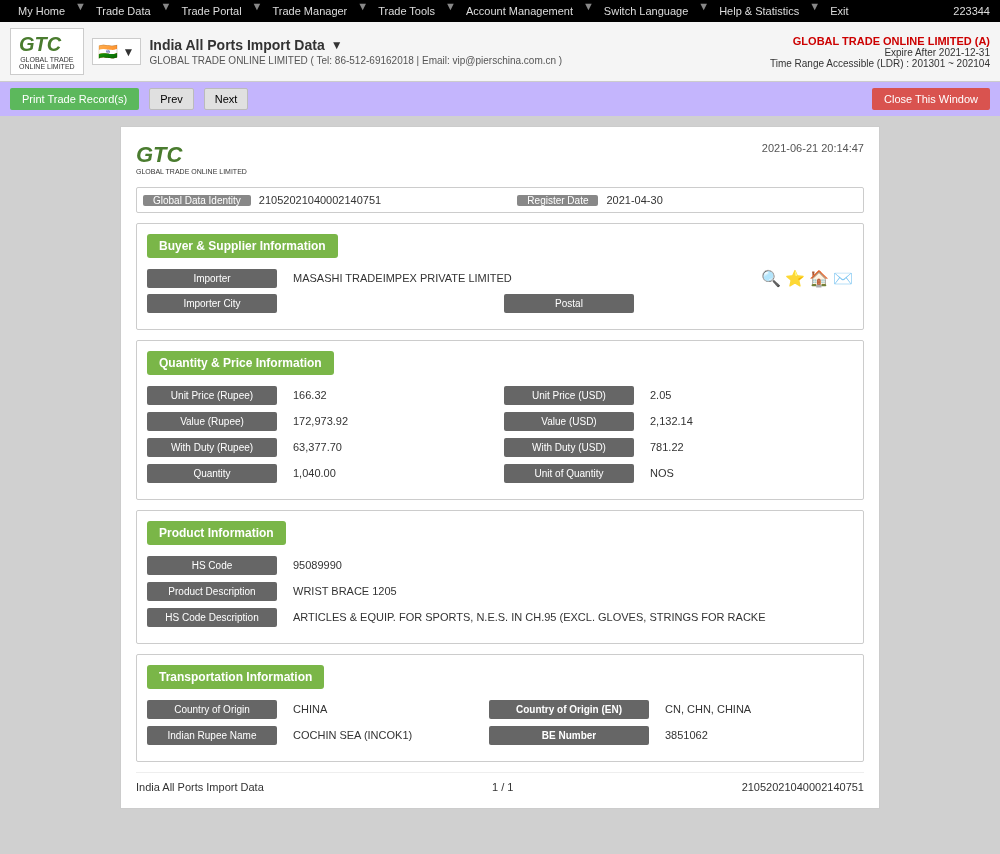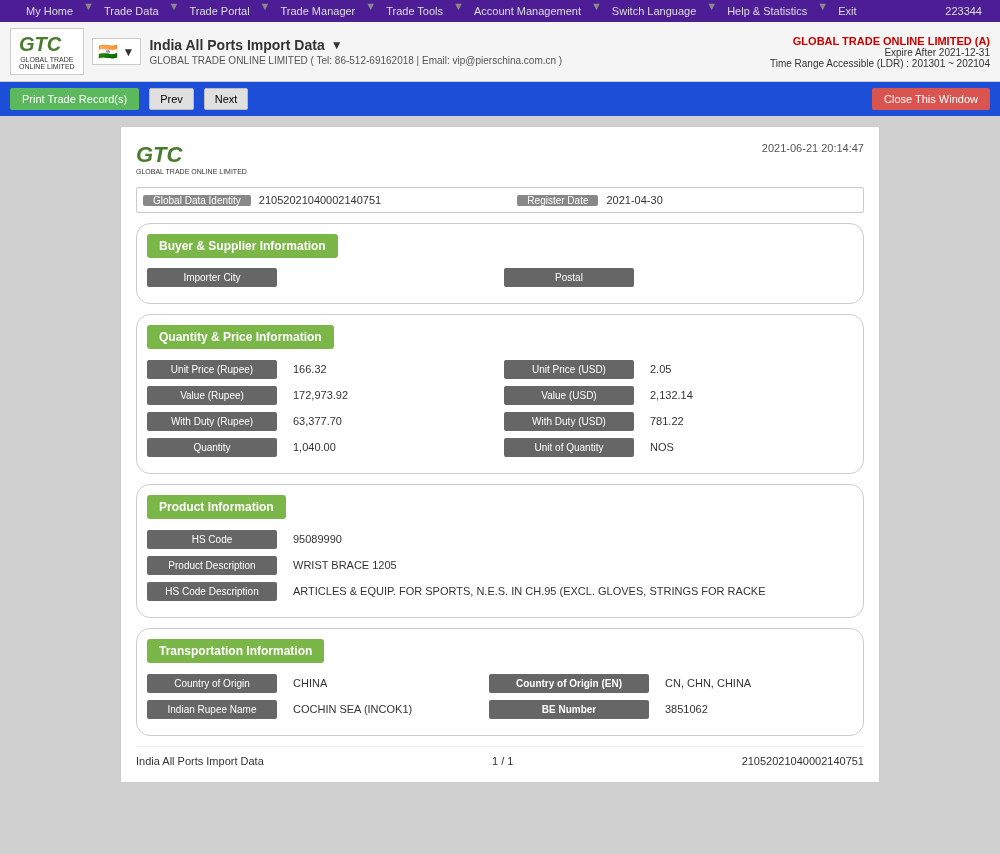--- a/index.html
+++ b/index.html
@@ -1,23 +1,23 @@
 <!DOCTYPE html>
 <html><head>
   <meta charset="utf-8">
   <style>
     * { box-sizing: border-box; margin: 0; padding: 0; }
     body { font-family: Arial, sans-serif; font-size: 12px; background: #d0d0d0; color: #333; }
 
     
     .top-nav {
-      background: #4c1d95;
+      background: #000000;
       color: #ccc;
       font-size: 11px;
-      padding: 0 18px;
+      padding: 0 10px;
       display: flex;
       align-items: center;
       height: 22px;
       justify-content: space-between;
       text-align: center;
     }
     .top-nav-left { display: flex; gap: 2px; }
     .top-nav-item {
       padding: 0 8px;
       cursor: pointer;
@@ -53,21 +53,21 @@
     .flag-icon { font-size: 16px; }
     .page-title-area { font-size: 14px; color: #333; font-weight: bold; }
     .page-subtitle { font-size: 10px; color: #555; margin-top: 2px; }
     .account-info { text-align: right; font-size: 10px; }
     .account-name { color: #c00; font-weight: bold; font-size: 11px; }
     .account-expire { color: #333; }
     .account-range { color: #333; text-align: center; }
 
     
     .toolbar {
-      background: #1d4ed8;
+      background: #c4b5fd;
       padding: 6px 10px;
       display: flex;
       align-items: center;
       gap: 10px;
     }
     .btn-green {
       background: #5cb85c;
       color: white;
       border: none;
       padding: 5px 12px;
@@ -162,21 +162,21 @@
       font-size: 12px;
       font-weight: bold;
       border-radius: 3px;
       display: inline-block;
       margin-bottom: 10px;
     }
     .section-block {
       border: 1px solid #ccc;
       padding: 10px;
       margin-bottom: 10px;
-      border-radius: 14px;
+      border-radius: 2px;
     }
 
     
     .identity-row {
       display: flex;
       align-items: center;
       gap: 8px;
       margin-bottom: 10px;
       border: 1px solid #ccc;
       padding: 6px;
@@ -286,20 +286,30 @@
     <div class="identity-row">
       <span class="identity-label">Global Data Identity</span>
       <span class="identity-value">21052021040002140751</span>
       <span class="identity-label">Register Date</span>
       <span class="identity-value">2021-04-30</span>
     </div>
 
     <div class="section-block">
       <div class="section-header">Buyer &amp; Supplier Information</div>
       <div class="data-row">
+        <span class="field-label">Importer</span>
+        <span class="field-value" style="flex:2;">MASASHI TRADEIMPEX PRIVATE LIMITED</span>
+        <div class="icons-area">
+          <span class="icon-btn">🔍</span>
+          <span class="icon-btn">⭐</span>
+          <span class="icon-btn">🏠</span>
+          <span class="icon-btn">✉️</span>
+        </div>
+      </div>
+      <div class="data-row">
         <span class="field-label">Importer City</span>
         <span class="field-value"></span>
         <span class="field-label">Postal</span>
         <span class="field-value"></span>
       </div>
     </div>
 
     <div class="section-block">
       <div class="section-header">Quantity &amp; Price Information</div>
       <div class="data-row">

